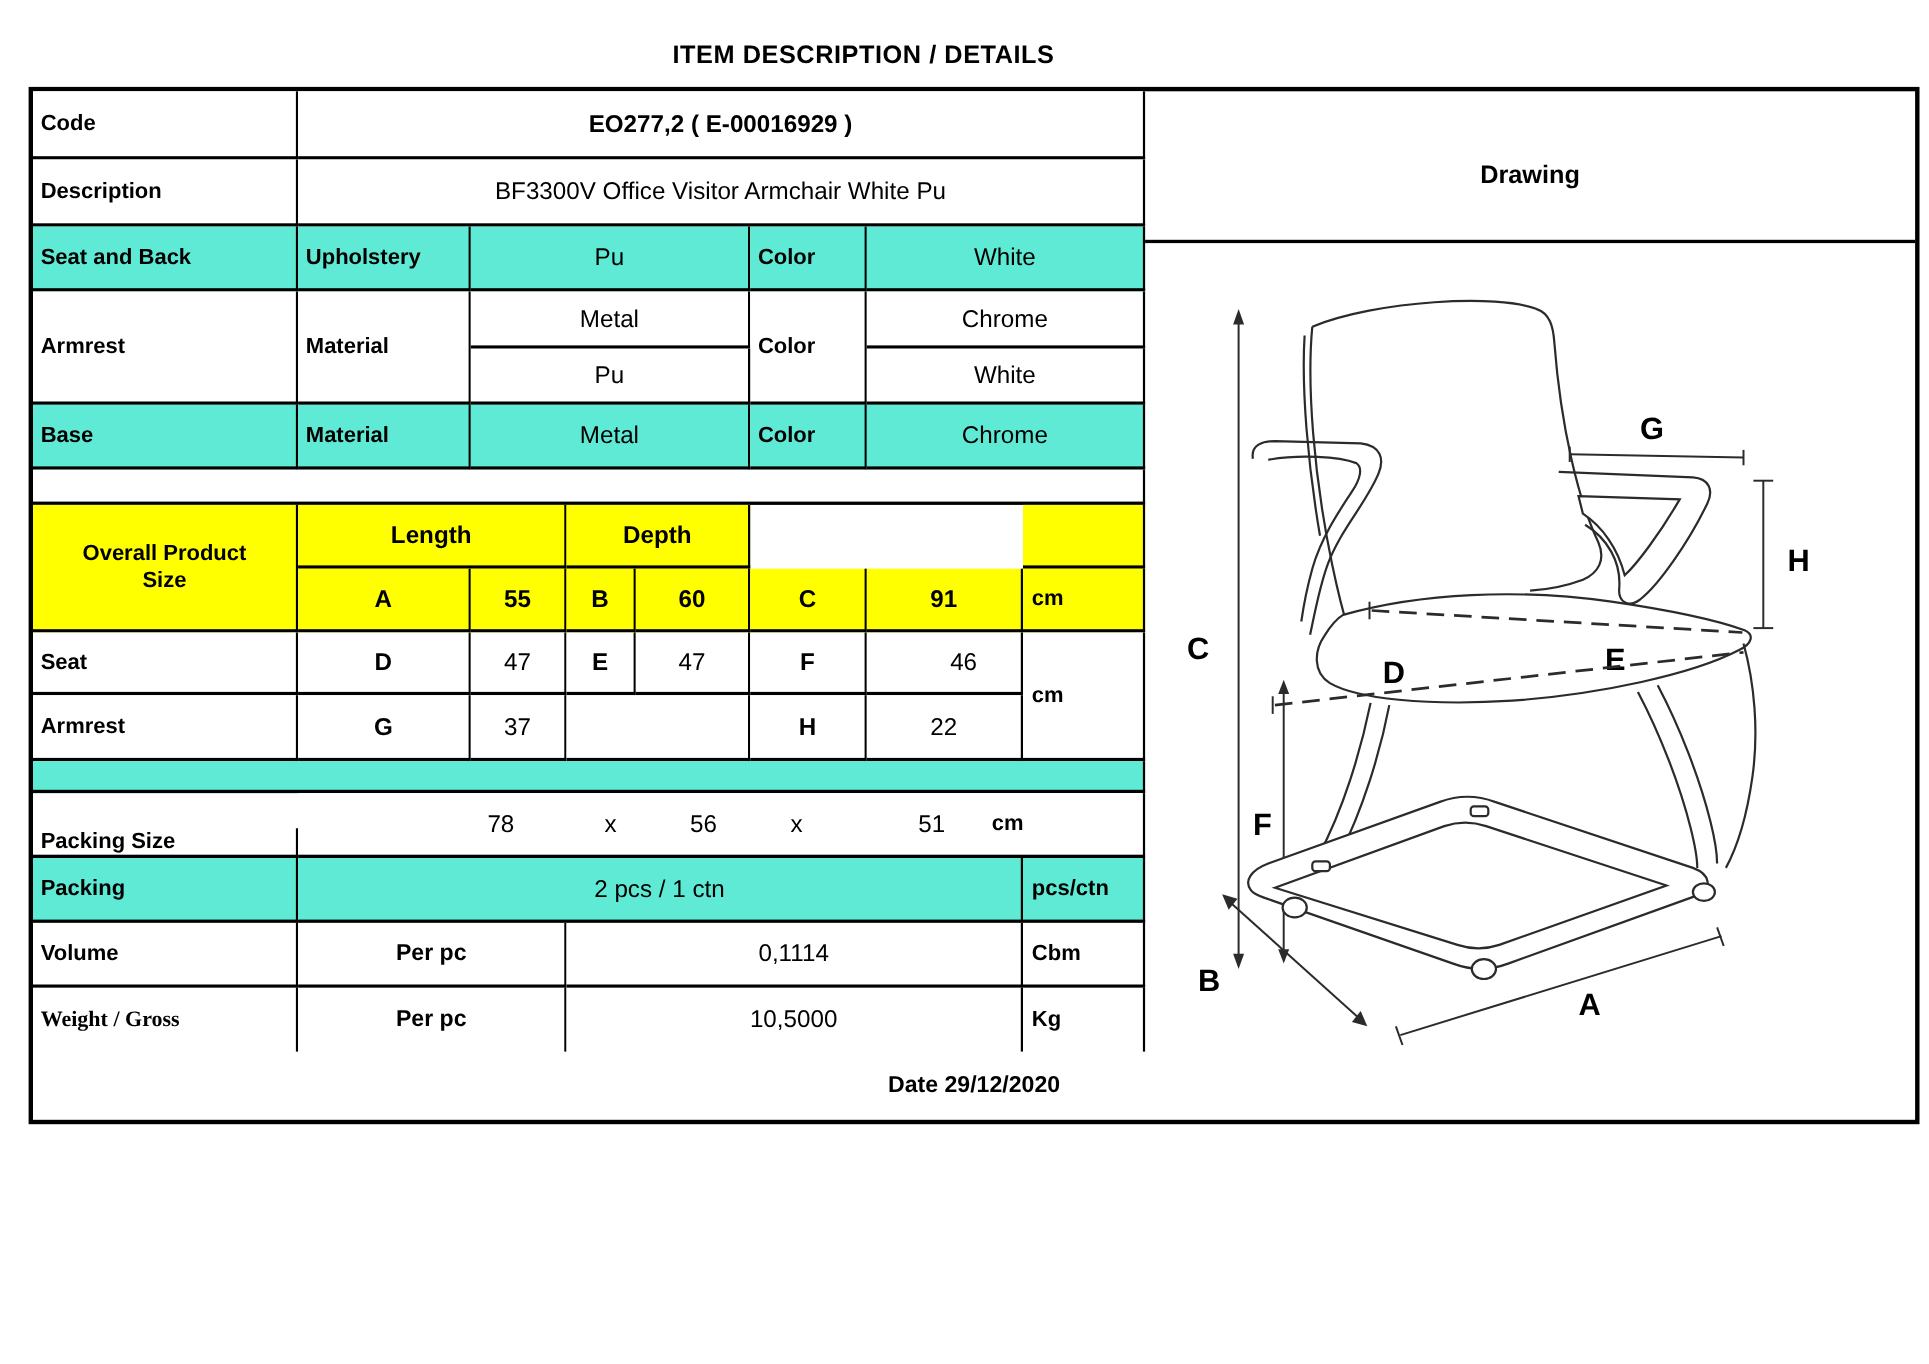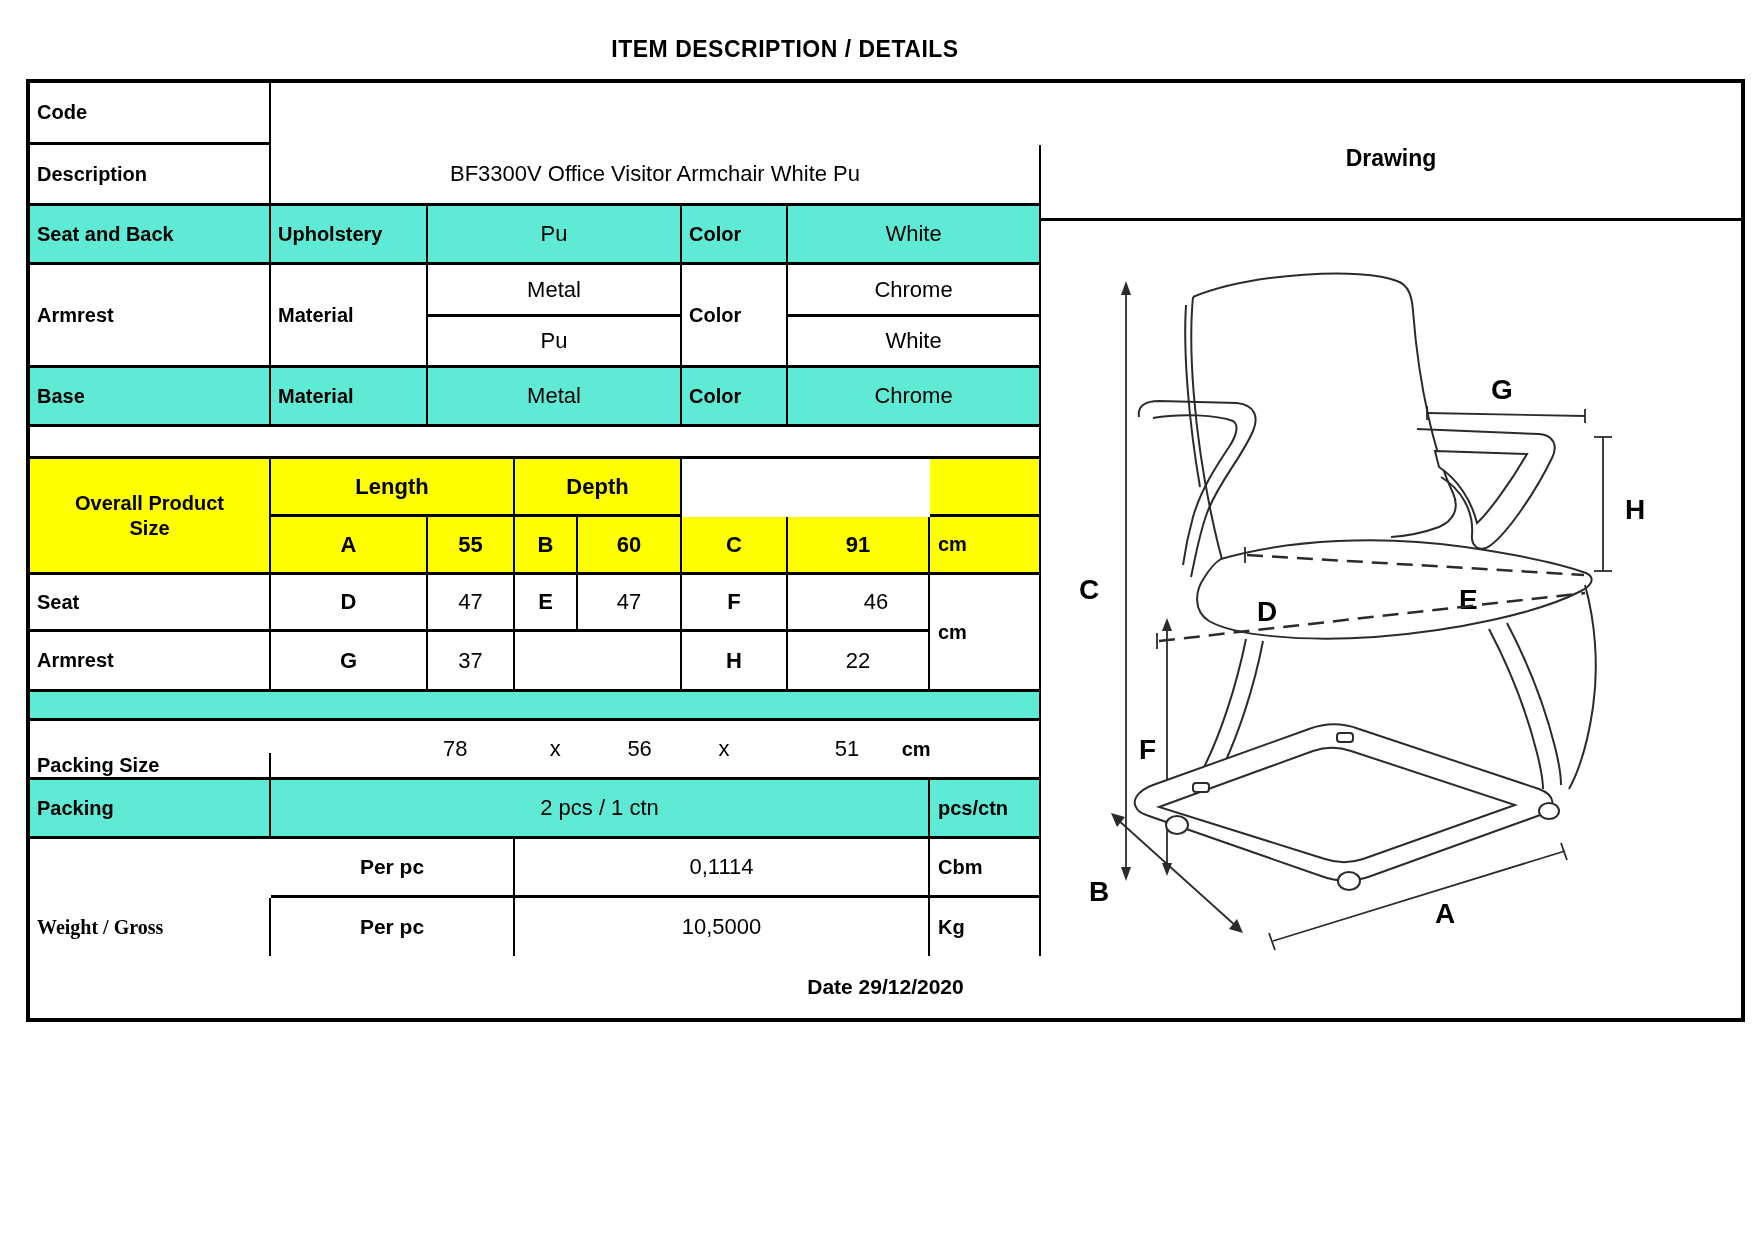--- a/index.html
+++ b/index.html
@@ -41,20 +41,21 @@
 
 <div class="page">
 
   <div class="doc-title">ITEM DESCRIPTION / DETAILS</div>
 
   <div class="doc-table">
 
     <div class="spec">
 
       <div class="cell lbl" style="grid-row:1;grid-column:1;">Code</div>
+      <div class="cell bold" style="grid-row:1;grid-column:2/9;">EO277,2  ( E-00016929 )</div>
 
       <div class="cell lbl" style="grid-row:2;grid-column:1;">Description</div>
       <div class="cell" style="grid-row:2;grid-column:2/9;">BF3300V Office Visitor Armchair White Pu</div>
 
       <div class="cell lbl shade" style="grid-row:3;grid-column:1;">Seat and Back</div>
       <div class="cell lbl shade" style="grid-row:3;grid-column:2;">Upholstery</div>
       <div class="cell shade" style="grid-row:3;grid-column:3/6;">Pu</div>
       <div class="cell lbl shade" style="grid-row:3;grid-column:6;">Color</div>
       <div class="cell shade" style="grid-row:3;grid-column:7/9;">White</div>
 
@@ -113,20 +114,21 @@
         <span style="left:48%;">56</span>
         <span style="left:59%;">x</span>
         <span style="left:75%;">51</span>
         <span style="left:84%;font-weight:bold;font-size:20px;">cm</span>
       </div>
 
       <div class="cell lbl shade" style="grid-row:14;grid-column:1;">Packing</div>
       <div class="cell shade" style="grid-row:14;grid-column:2/8;">2 pcs / 1 ctn</div>
       <div class="cell unit shade" style="grid-row:14;grid-column:8;">pcs/ctn</div>
 
+      <div class="cell lbl" style="grid-row:15;grid-column:1;">Volume</div>
       <div class="cell bold" style="grid-row:15;grid-column:2/4;font-size:21px;">Per pc</div>
       <div class="cell" style="grid-row:15;grid-column:4/8;">0,1114</div>
       <div class="cell unit" style="grid-row:15;grid-column:8;">Cbm</div>
 
       <div class="cell lbl nobb" style="grid-row:16;grid-column:1;font-family:Liberation Serif, serif;">Weight / Gross</div>
       <div class="cell bold nobb" style="grid-row:16;grid-column:2/4;font-size:21px;">Per pc</div>
       <div class="cell nobb" style="grid-row:16;grid-column:4/8;">10,5000</div>
       <div class="cell unit nobb" style="grid-row:16;grid-column:8;">Kg</div>
 
     </div>

